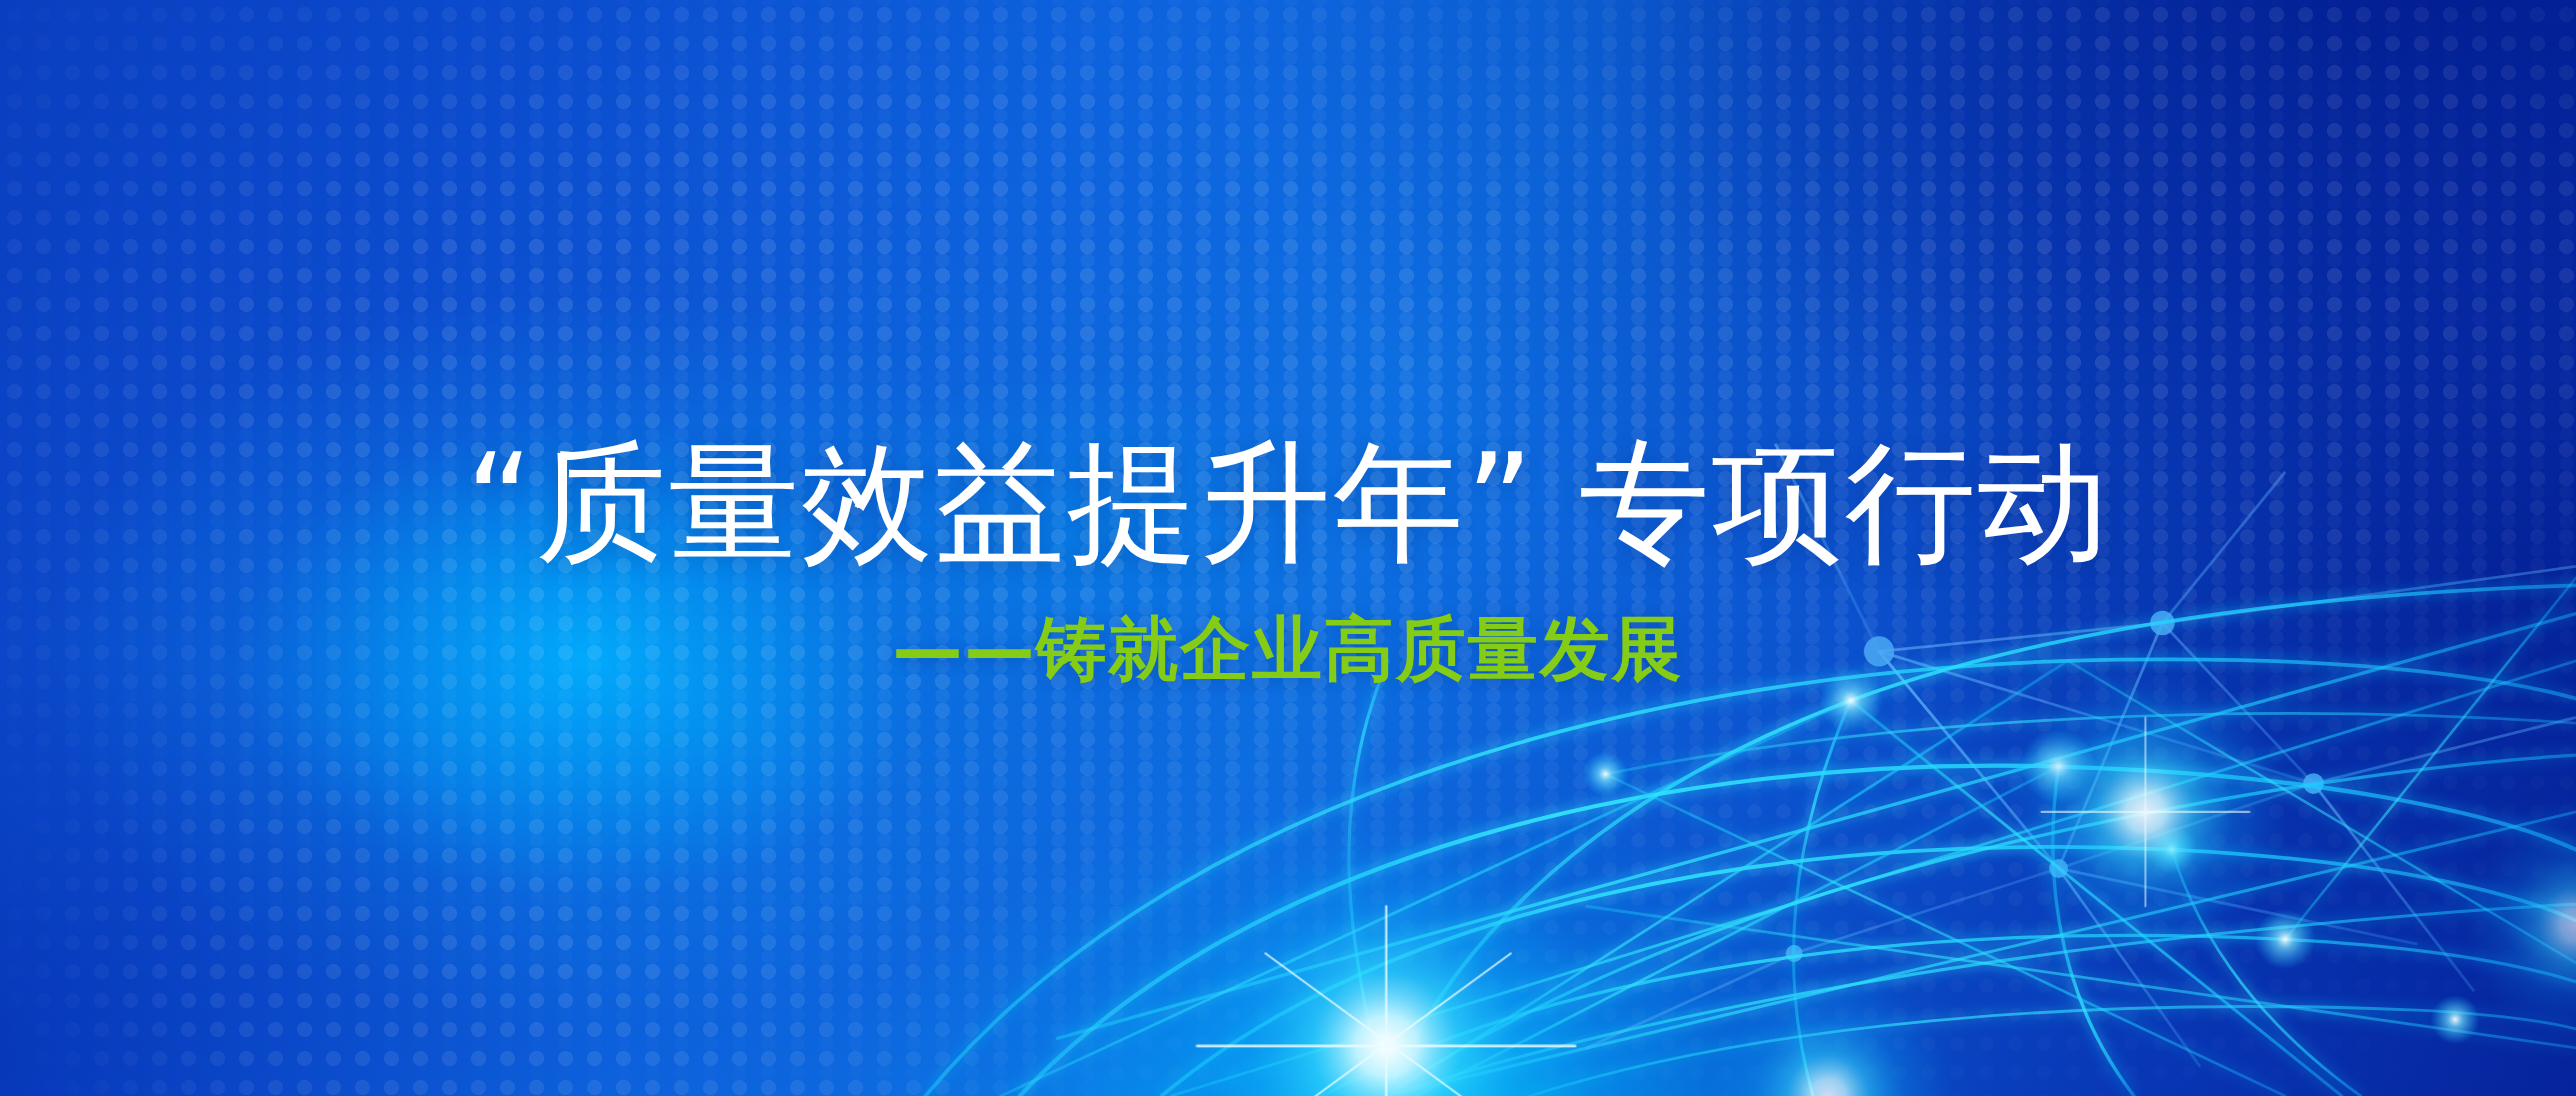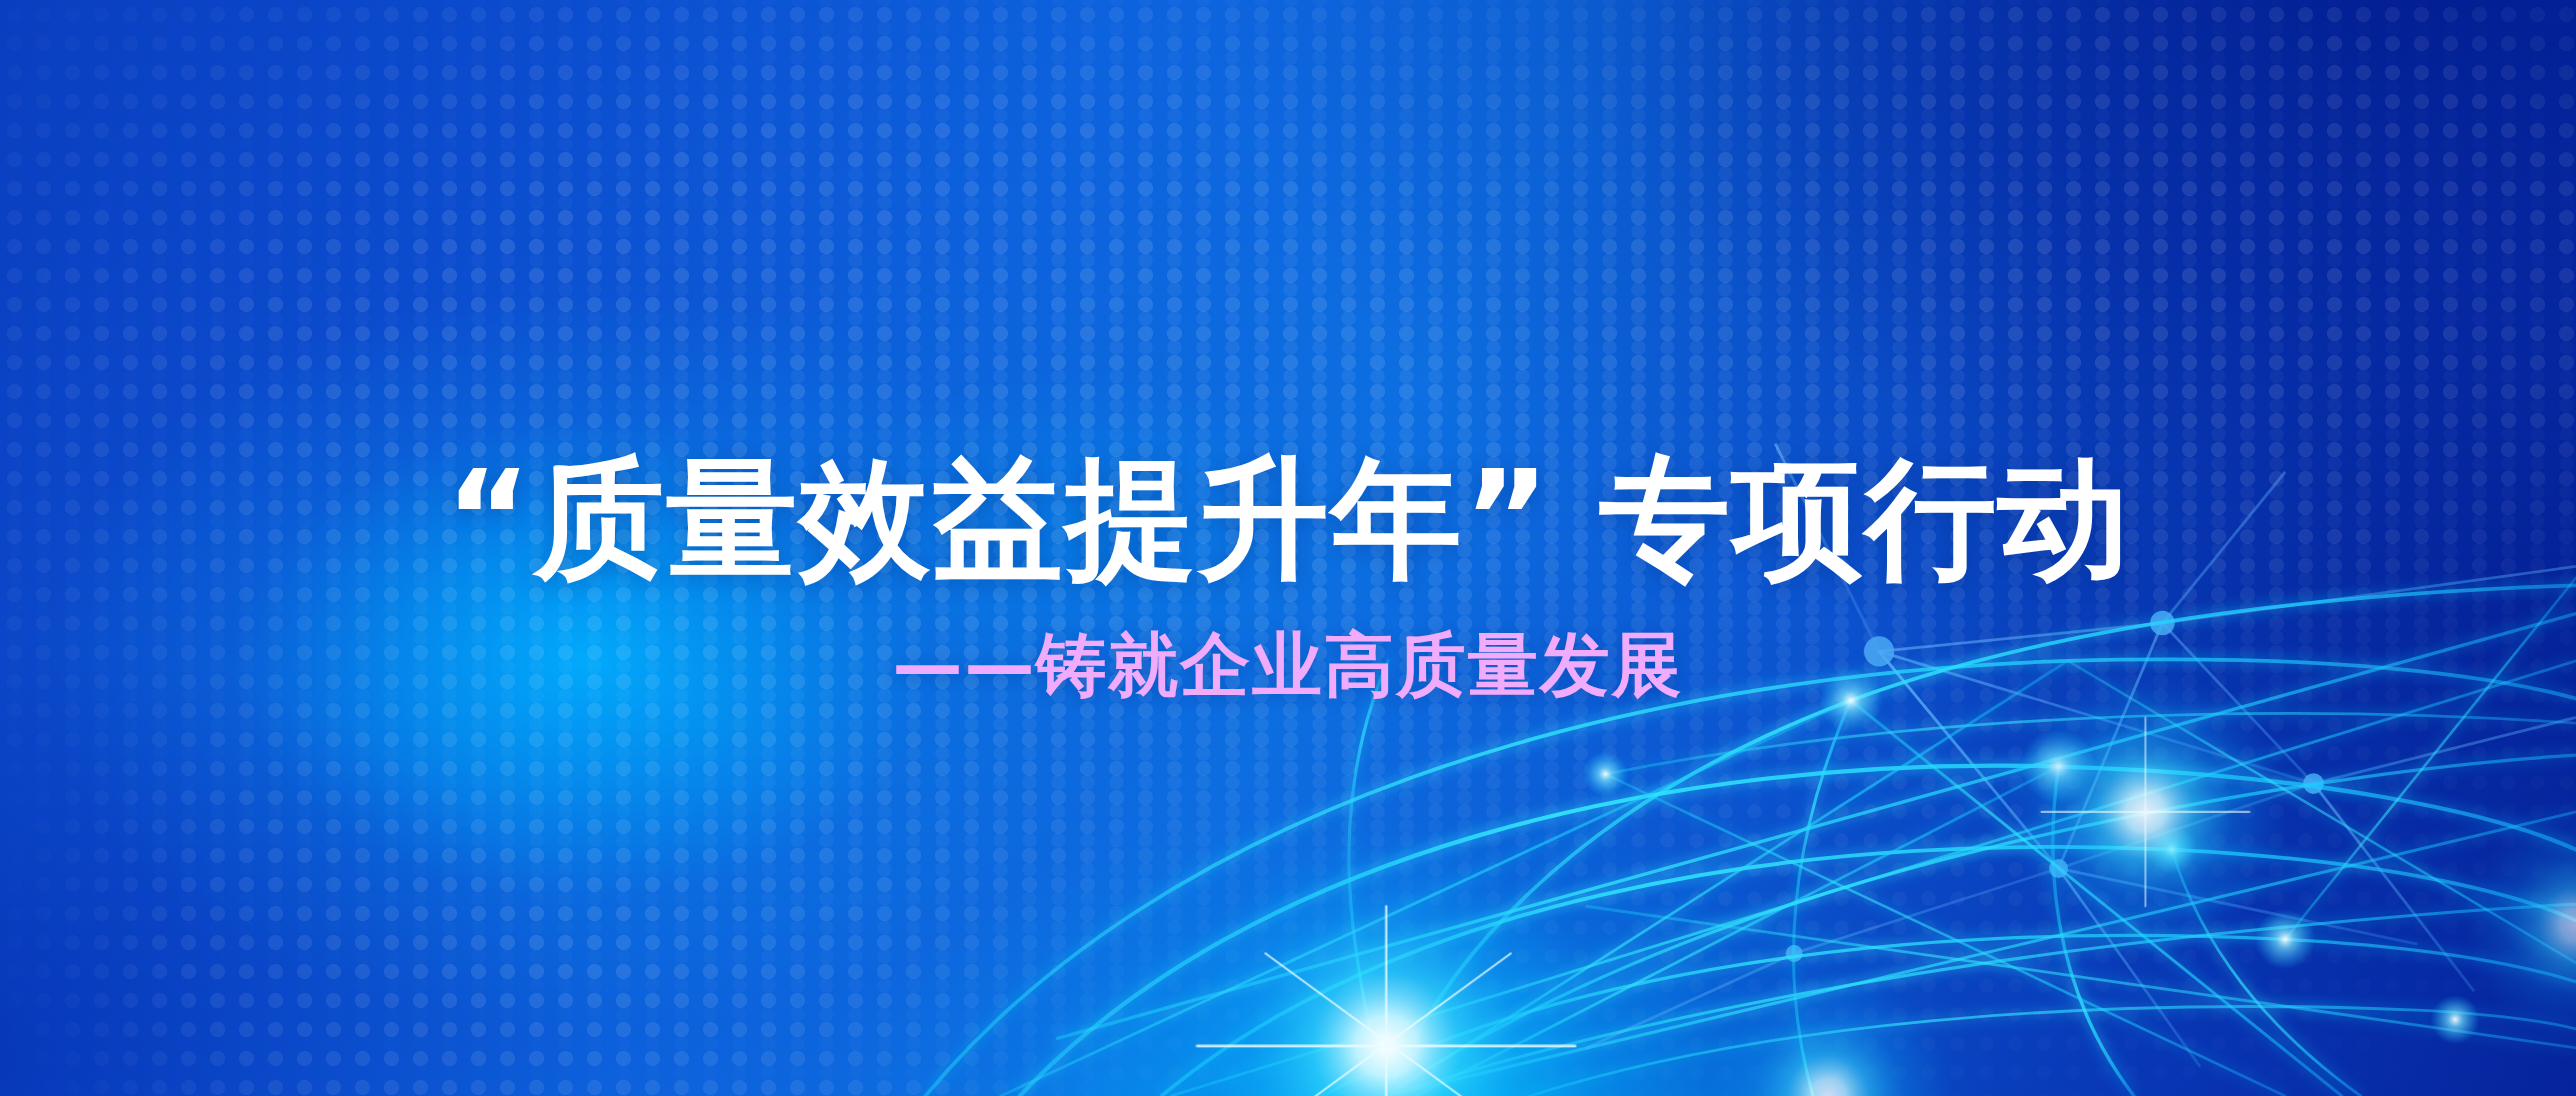--- a/index.html
+++ b/index.html
@@ -110,38 +110,38 @@
 
   
   #text-block{
     position:absolute;
     left:0;right:0;
     top:427px;
     text-align:center;
     z-index:40;
   }
   #main-title{
-    margin:16px;
+    margin:0;
     font-family:"DejaVu Sans","Liberation Sans",sans-serif;
-    font-weight:bold;
+    font-weight:normal;
     font-size:131px;
     line-height:1.16;
     letter-spacing:1.9px;
     color:#ffffff;
     white-space:nowrap;
     text-shadow:0 3.8px 21px rgba(0,40,120,0.30);
   }
   #subtitle{
     margin:32px 0 0 0;
     font-family:"DejaVu Sans","Liberation Sans",sans-serif;
     font-weight:bold;
     font-size:70px;
     line-height:1.1;
     letter-spacing:1.9px;
-    color:#f0abfc;
+    color:#84cc16;
     white-space:nowrap;
     text-shadow:0 2.8px 15px rgba(0,40,120,0.28);
   }
 </style>
 </head>
 <body>
 
 <div id="banner">
 
   <div class="bg-layer" id="bg-base"></div>

